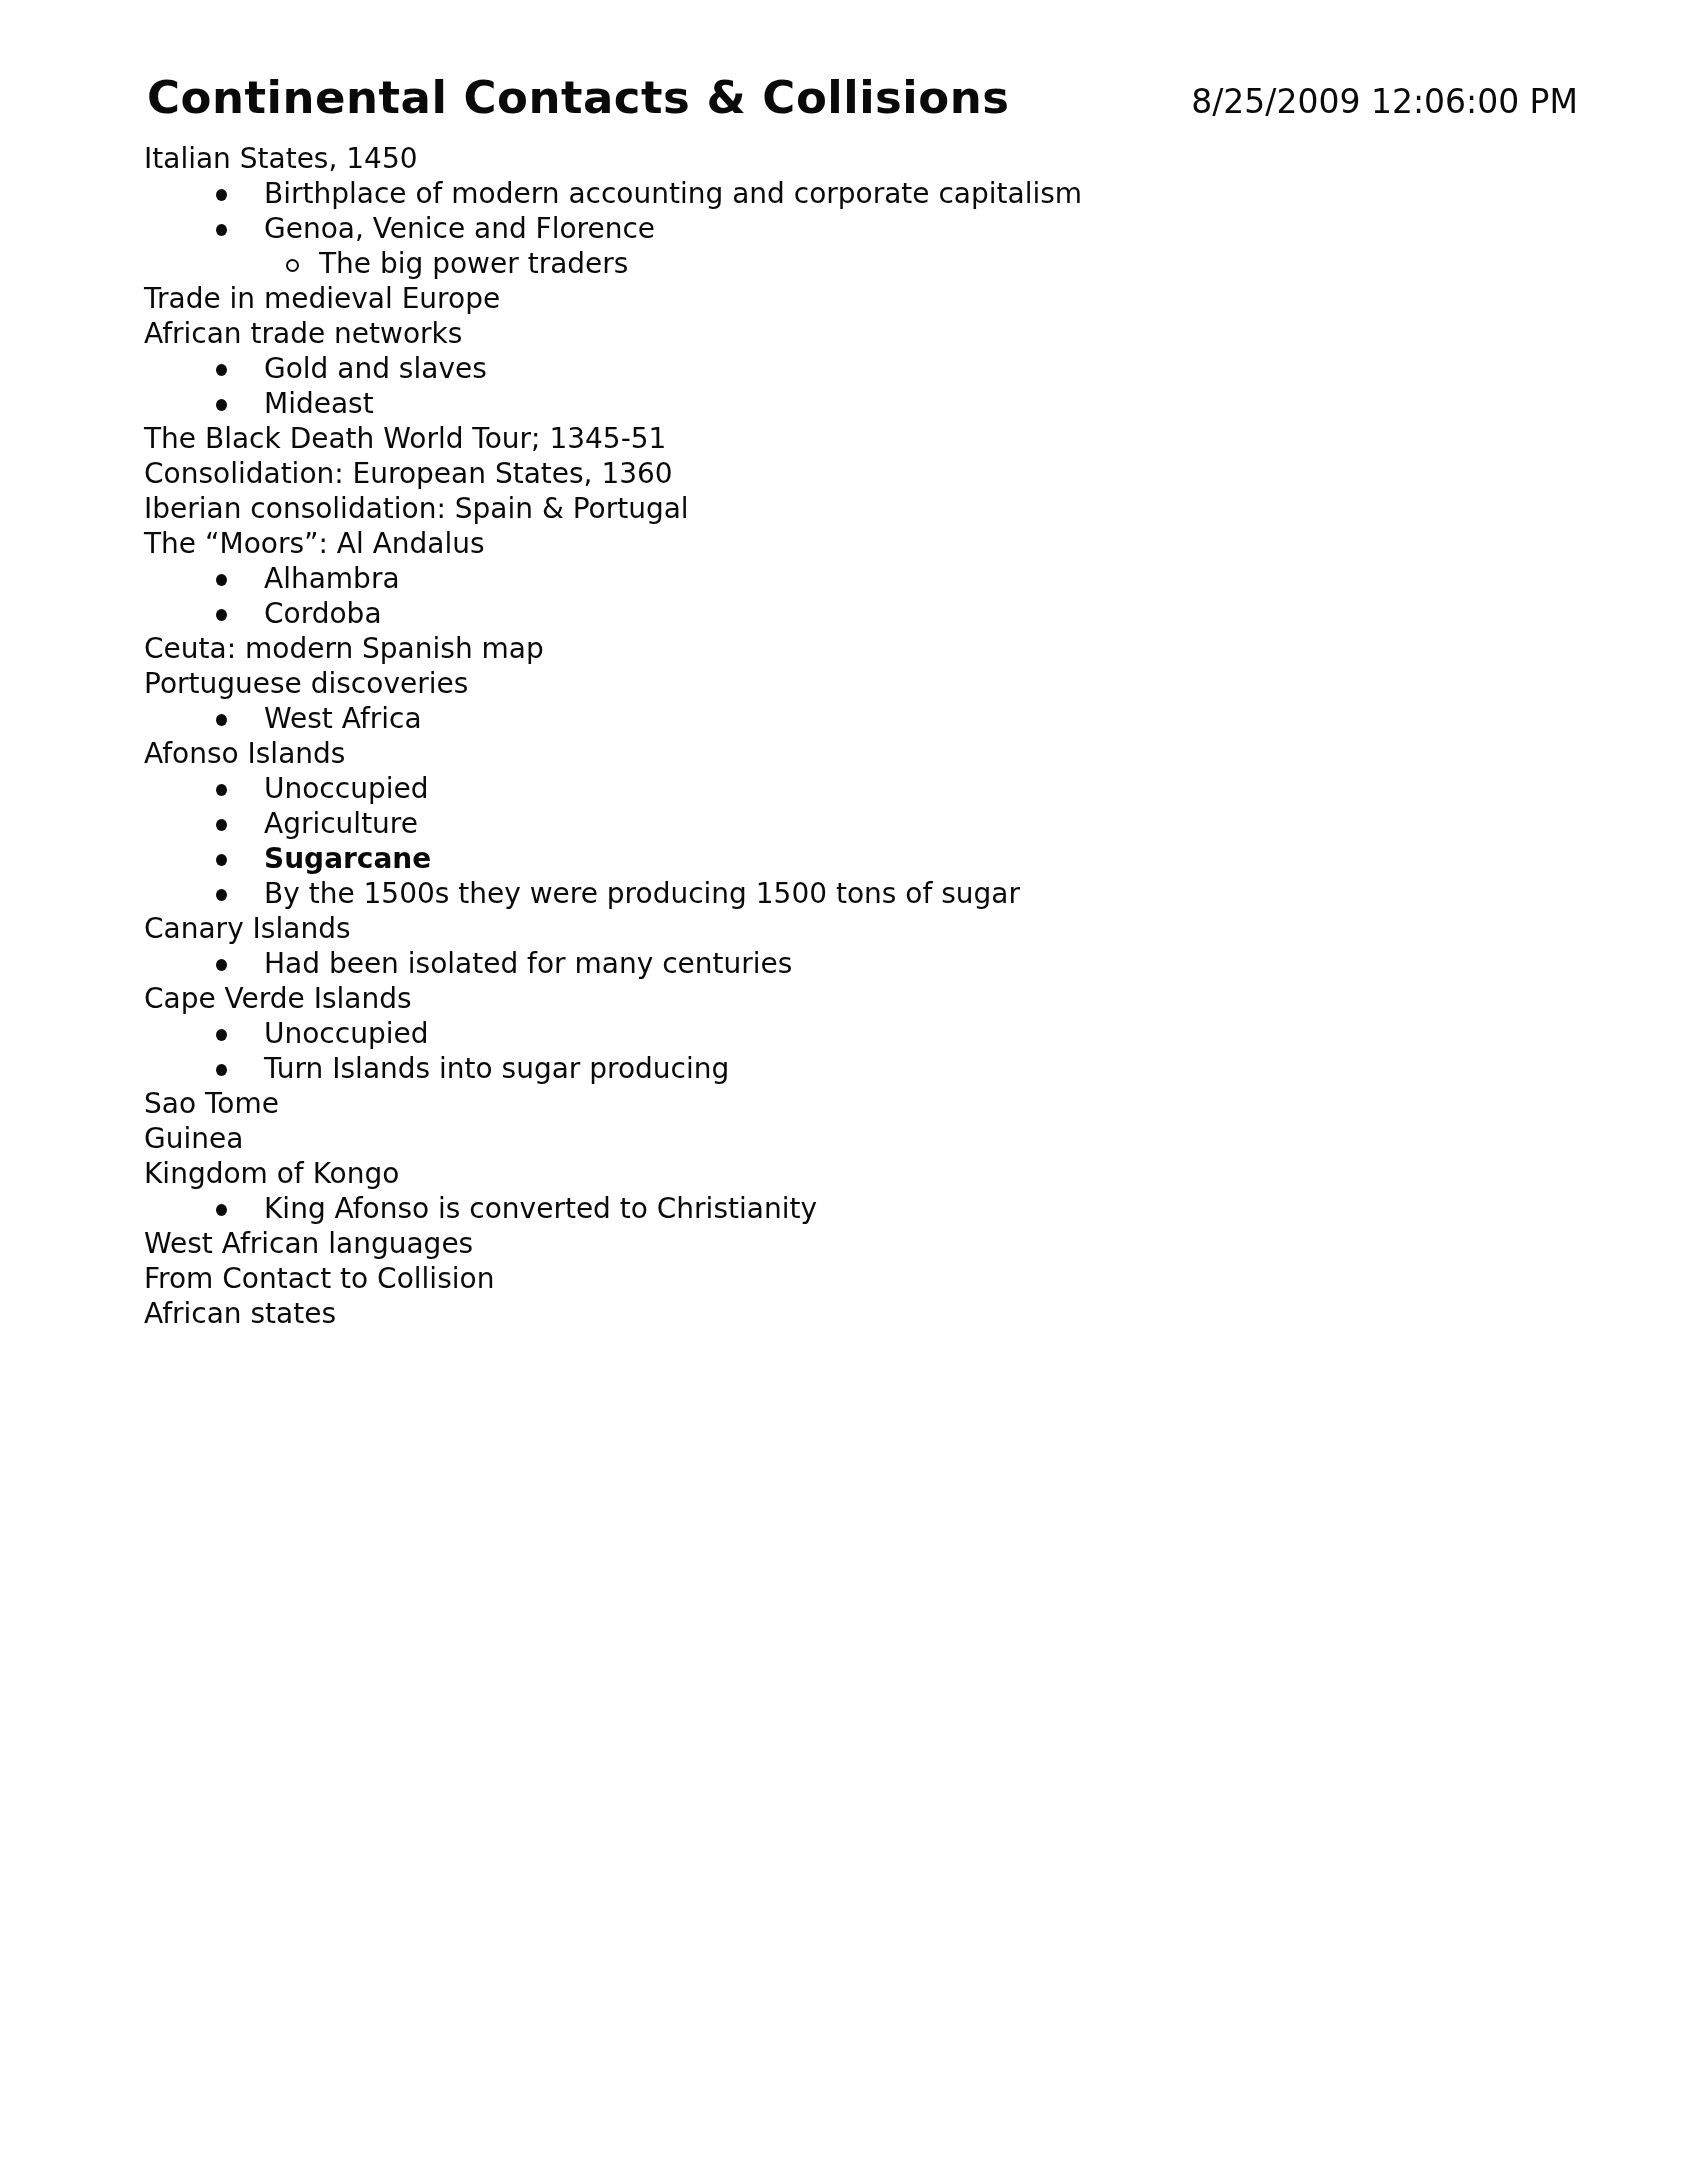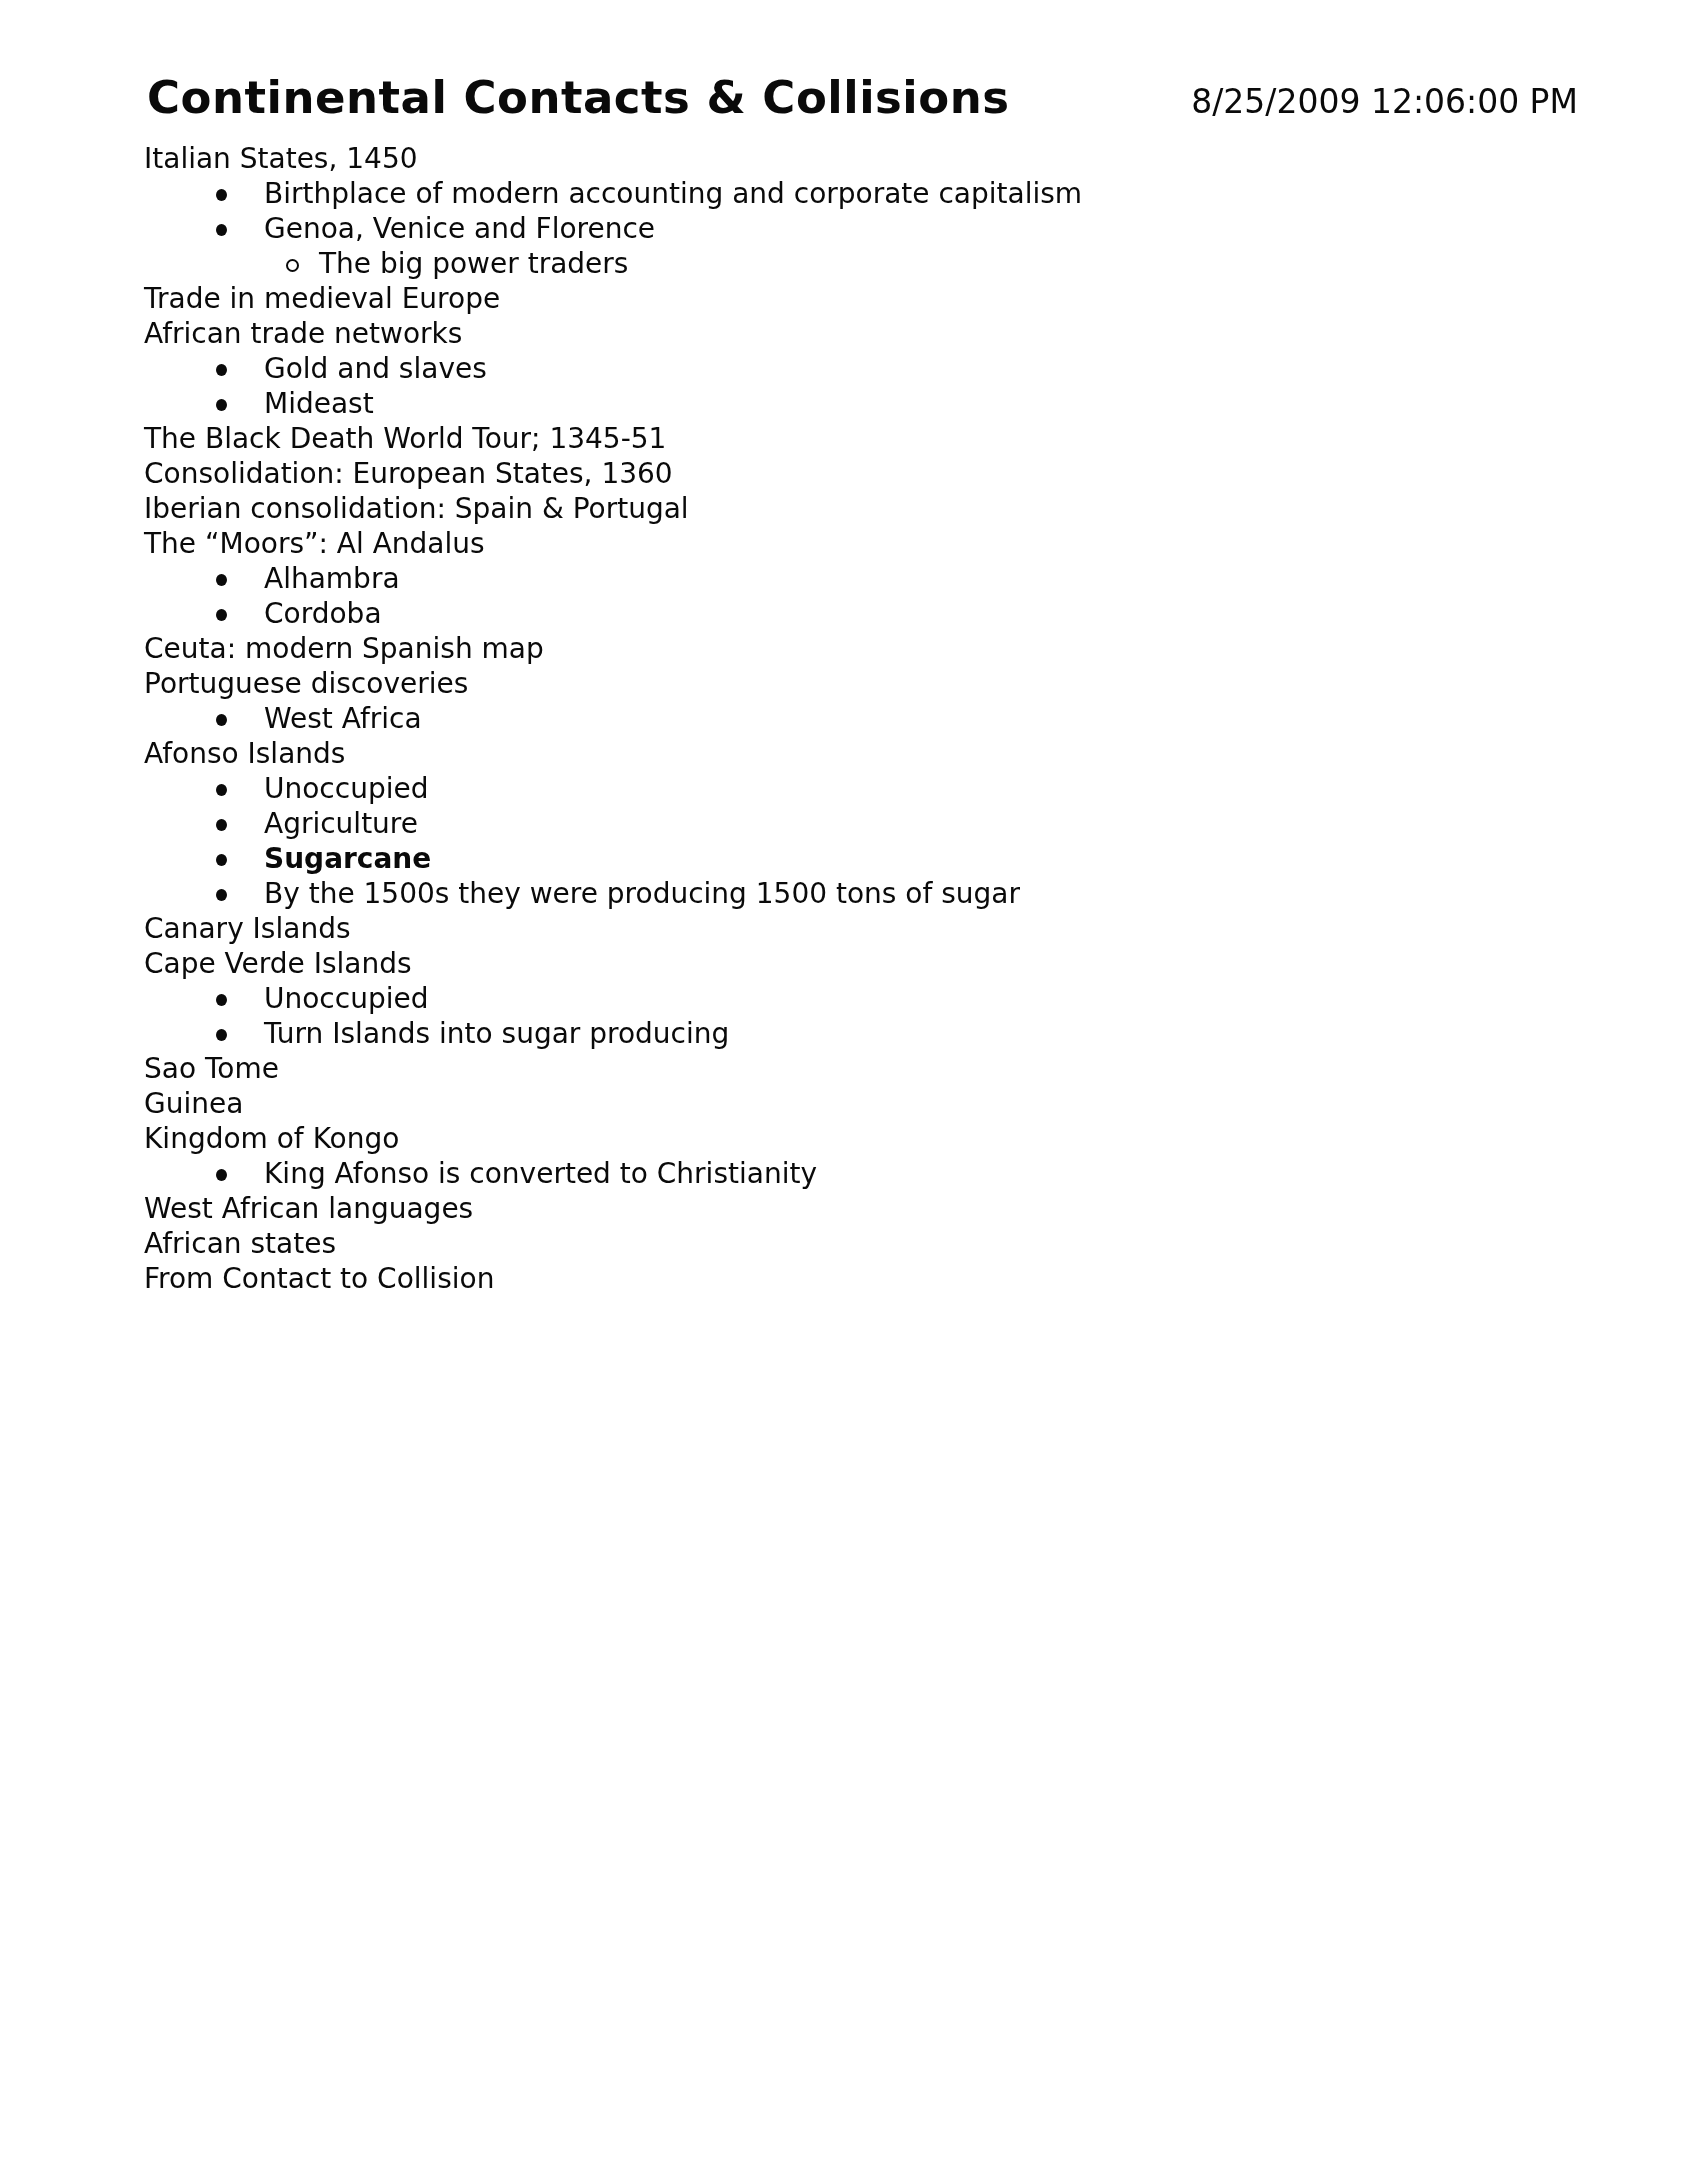--- a/index.html
+++ b/index.html
@@ -96,24 +96,25 @@
     <div class="row level-1"><span class="marker disc"></span><span class="txt">Cordoba</span></div>
     <div class="row level-0"><span class="txt">Ceuta: modern Spanish map</span></div>
     <div class="row level-0"><span class="txt">Portuguese discoveries</span></div>
     <div class="row level-1"><span class="marker disc"></span><span class="txt">West Africa</span></div>
     <div class="row level-0"><span class="txt">Afonso Islands</span></div>
     <div class="row level-1"><span class="marker disc"></span><span class="txt">Unoccupied</span></div>
     <div class="row level-1"><span class="marker disc"></span><span class="txt">Agriculture</span></div>
     <div class="row level-1 bold"><span class="marker disc"></span><span class="txt">Sugarcane</span></div>
     <div class="row level-1"><span class="marker disc"></span><span class="txt">By the 1500s they were producing 1500 tons of sugar</span></div>
     <div class="row level-0"><span class="txt">Canary Islands</span></div>
+    <div class="row level-1"><span class="marker disc"></span><span class="txt">Had been isolated for many centuries</span></div>
     <div class="row level-0"><span class="txt">Cape Verde Islands</span></div>
     <div class="row level-1"><span class="marker disc"></span><span class="txt">Unoccupied</span></div>
     <div class="row level-1"><span class="marker disc"></span><span class="txt">Turn Islands into sugar producing</span></div>
     <div class="row level-0"><span class="txt">Sao Tome</span></div>
     <div class="row level-0"><span class="txt">Guinea</span></div>
     <div class="row level-0"><span class="txt">Kingdom of Kongo</span></div>
     <div class="row level-1"><span class="marker disc"></span><span class="txt">King Afonso is converted to Christianity</span></div>
     <div class="row level-0"><span class="txt">West African languages</span></div>
+    <div class="row level-0"><span class="txt">From Contact to Collision</span></div>
     <div class="row level-0"><span class="txt">African states</span></div>
-    <div class="row level-0"><span class="txt">From Contact to Collision</span></div>
   </div>
 
 
 </body></html>

